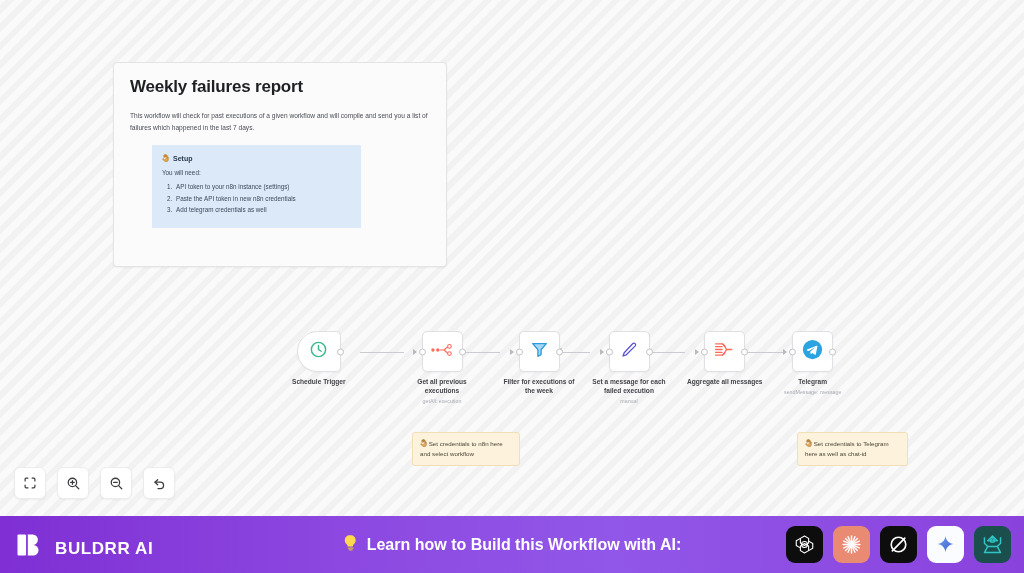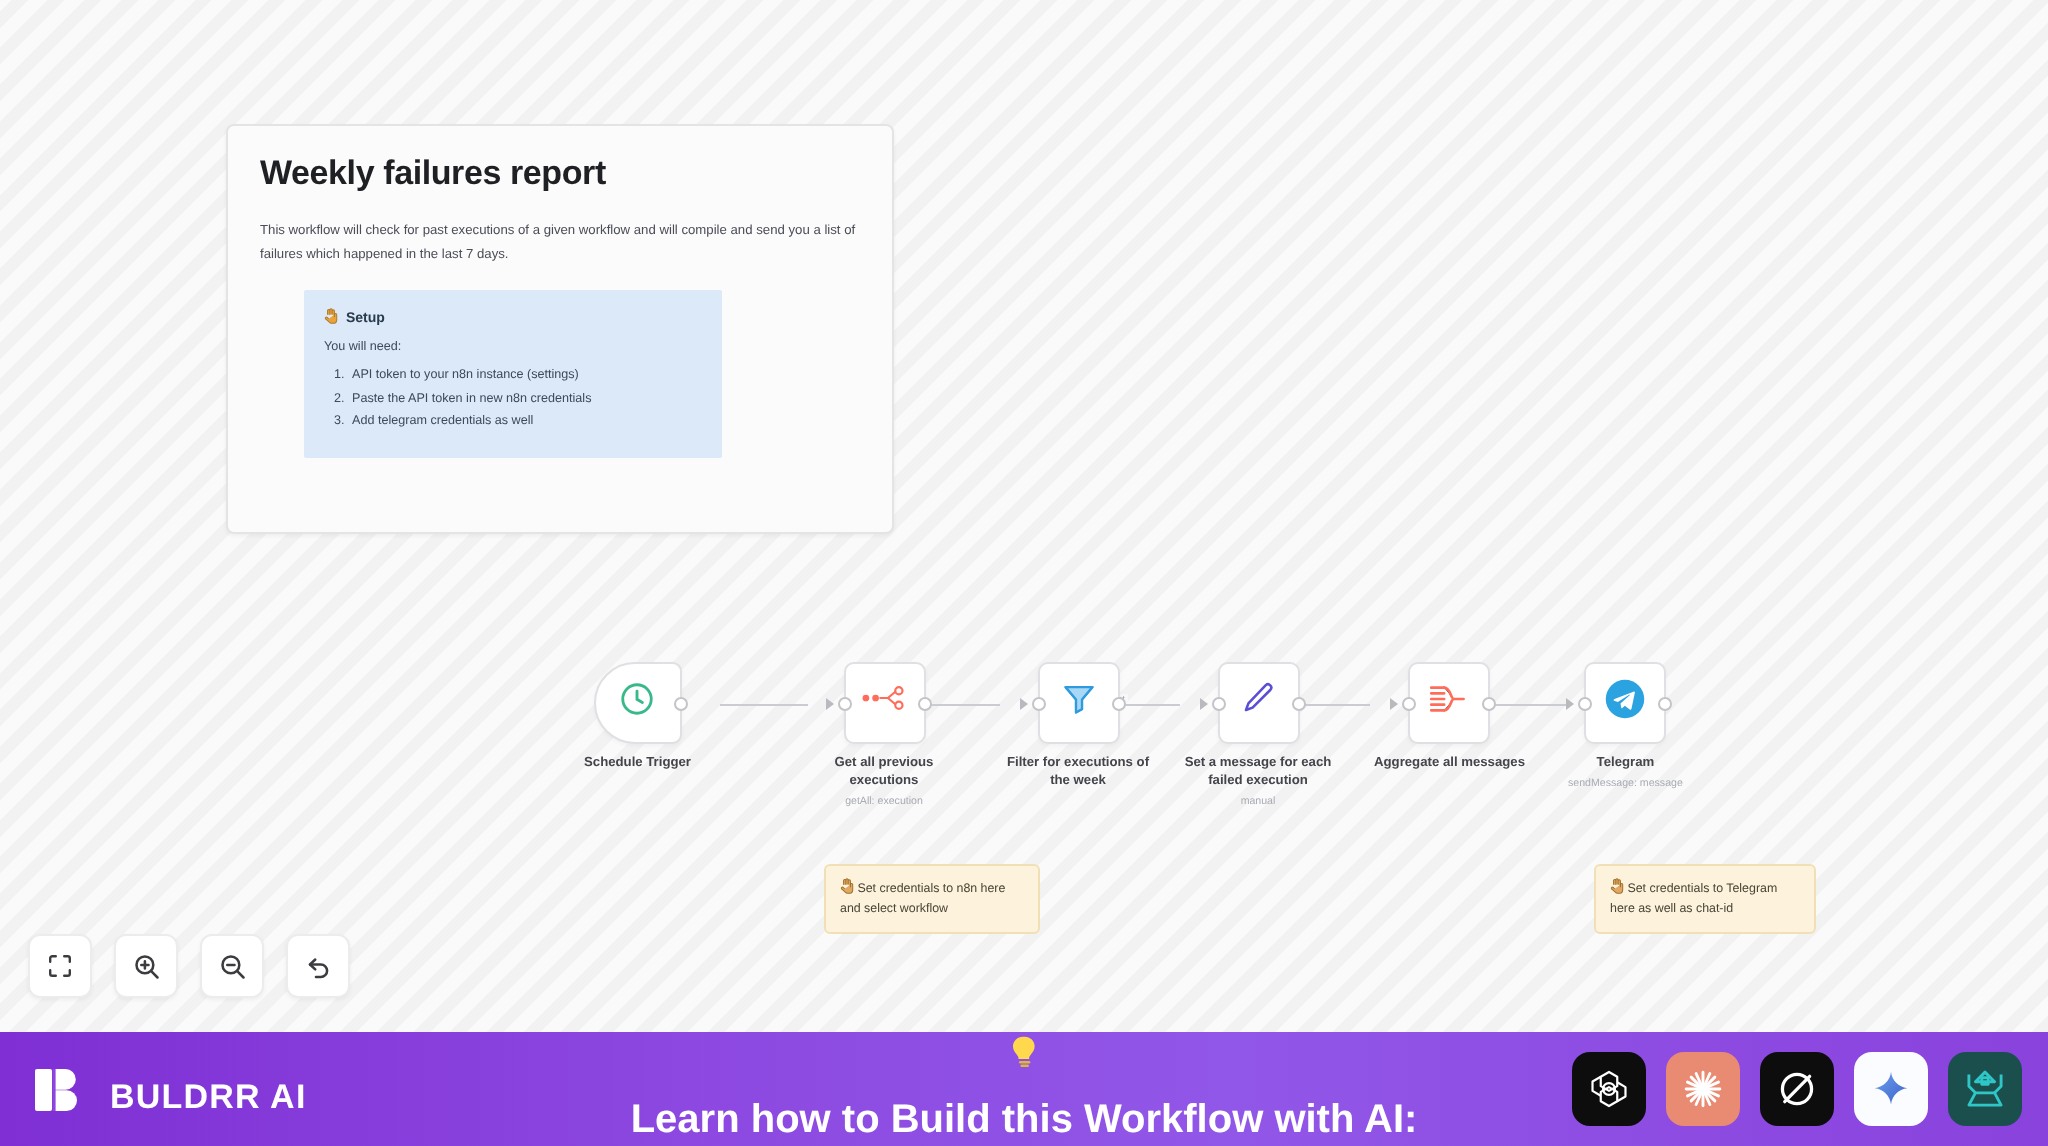--- a/index.html
+++ b/index.html
@@ -214,24 +214,23 @@
     color: #ffffff;
     font-size: 17px;
     font-weight: bold;
     letter-spacing: 0.6px;
   }
   .cta {
     position: absolute;
     left: 50%; transform: translateX(-50%);
     display: flex; align-items: center; gap: 8px;
     color: #ffffff;
-    font-size: 20px;
+    font-size: 16px;
     font-weight: bold;
     white-space: nowrap;
-    flex-direction: column;
   }
   .ai-icons {
     position: absolute;
     right: 13px;
     display: flex; gap: 10px; align-items: center;
   }
   .ai-icon {
     width: 37px; height: 37px;
     border-radius: 9px;
     display: flex; align-items: center; justify-content: center;

